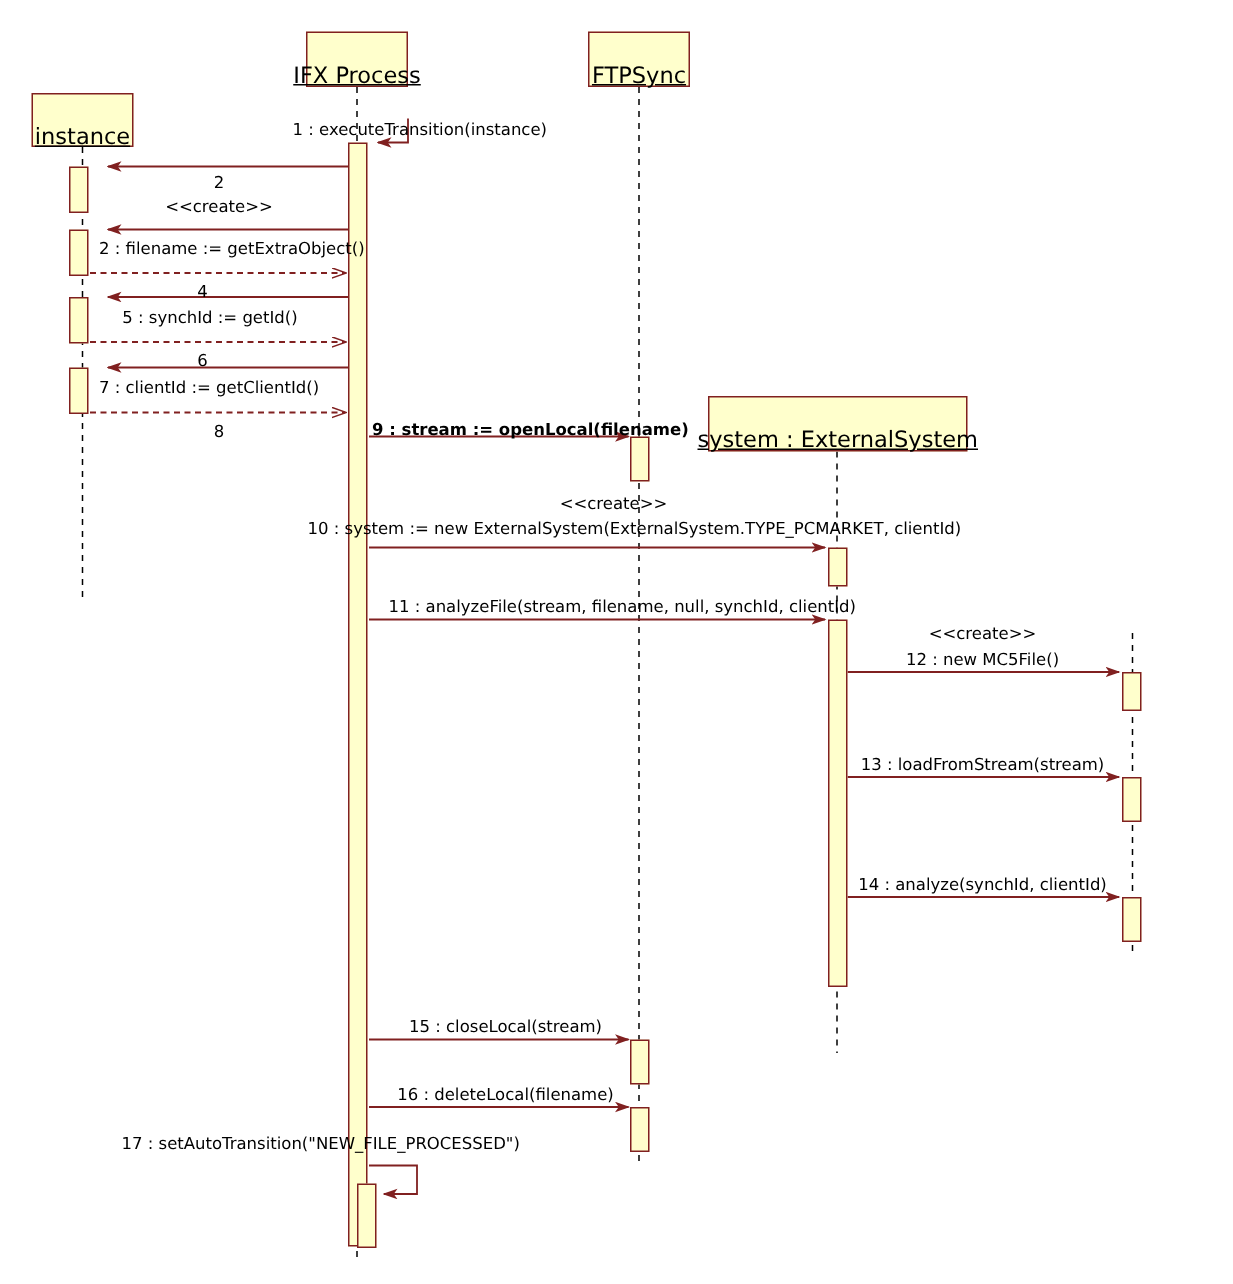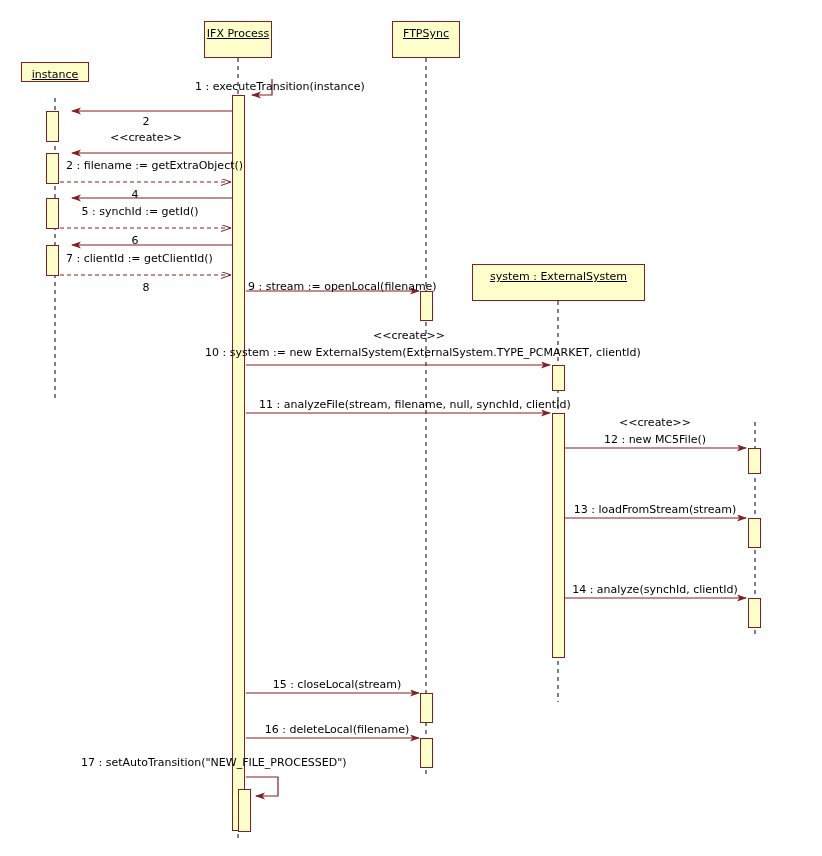--- a/index.html
+++ b/index.html
@@ -29,25 +29,25 @@
     position: absolute;
     box-sizing: border-box;
     background: #ffffcc;
     border: 1px solid #802020;
     display: flex;
     align-items: flex-start;
     justify-content: center;
     z-index: 5;
   }
   .lifeline-label {
-    font-size: 11px;
+    font-size: 15px;
     color: #000000;
     text-decoration: underline;
     white-space: nowrap;
-    padding-top: 5px;
+    padding-top: 22px;
     line-height: 13px;
   }
   .activation {
     position: absolute;
     box-sizing: border-box;
     background: #ffffcc;
     border: 1px solid #802020;
     z-index: 3;
   }
   .msg-label {
@@ -139,21 +139,21 @@
   <div class="activation" style="left:420px; top:693px; width:13px; height:30px;"></div>
   <div class="activation" style="left:420px; top:738px; width:13px; height:30px;"></div>
 
   <div class="activation" style="left:552px; top:365px; width:13px; height:26px;"></div>
   <div class="activation" style="left:552px; top:413px; width:13px; height:245px;"></div>
 
   <div class="activation" style="left:748px; top:448px; width:13px; height:26px;"></div>
   <div class="activation" style="left:748px; top:518px; width:13px; height:30px;"></div>
   <div class="activation" style="left:748px; top:598px; width:13px; height:30px;"></div>
 
-  <div class="lifeline-box" style="left:21px; top:62px; width:68px; height:20px;">
+  <div class="lifeline-box" style="left:21px; top:62px; width:68px; height:36px;">
     <span class="lifeline-label">instance</span>
   </div>
 
   <div class="lifeline-box" style="left:204px; top:21px; width:68px; height:37px;">
     <span class="lifeline-label">IFX Process</span>
   </div>
 
   <div class="lifeline-box" style="left:392px; top:21px; width:68px; height:37px;justify-content:center;">
     <span class="lifeline-label">FTPSync</span>
   </div>
@@ -173,21 +173,21 @@
   <div class="msg-label center" style="left:135px; top:189px;">4</div>
 
   <div class="msg-label center" style="left:140px; top:206px;">5 : synchId := getId()</div>
 
   <div class="msg-label center" style="left:135px; top:235px;">6</div>
 
   <div class="msg-label" style="left:66px; top:253px;">7 : clientId := getClientId()</div>
 
   <div class="msg-label center" style="left:146px; top:282px;">8</div>
 
-  <div class="msg-label" style="left:248px; top:281px;">9 : stream := openLocal(filename)</div>
+  <div class="msg-label" style="left:248px; top:281px;font-weight:bold;">9 : stream := openLocal(filename)</div>
 
   <div class="msg-label center" style="left:409px; top:330px;">&lt;&lt;create&gt;&gt;</div>
   <div class="msg-label" style="left:205px; top:347px;">10 : system := new ExternalSystem(ExternalSystem.TYPE_PCMARKET, clientId)</div>
 
   <div class="msg-label" style="left:259px; top:399px;">11 : analyzeFile(stream, filename, null, synchId, clientId)</div>
 
   <div class="msg-label center" style="left:655px; top:417px;">&lt;&lt;create&gt;&gt;</div>
   <div class="msg-label center" style="left:655px; top:434px;">12 : new MC5File()</div>
 
   <div class="msg-label center" style="left:655px; top:504px;">13 : loadFromStream(stream)</div>

